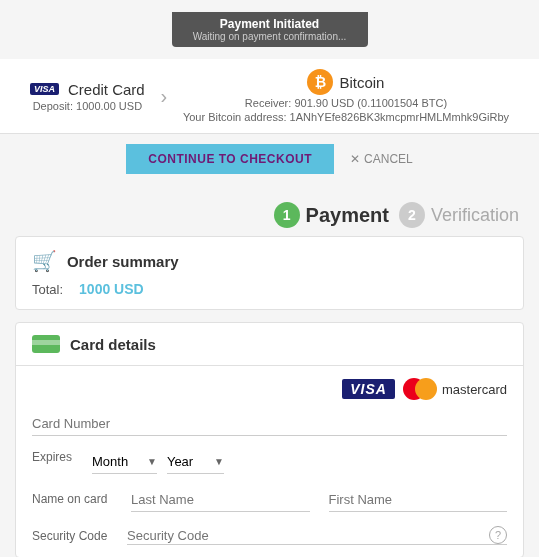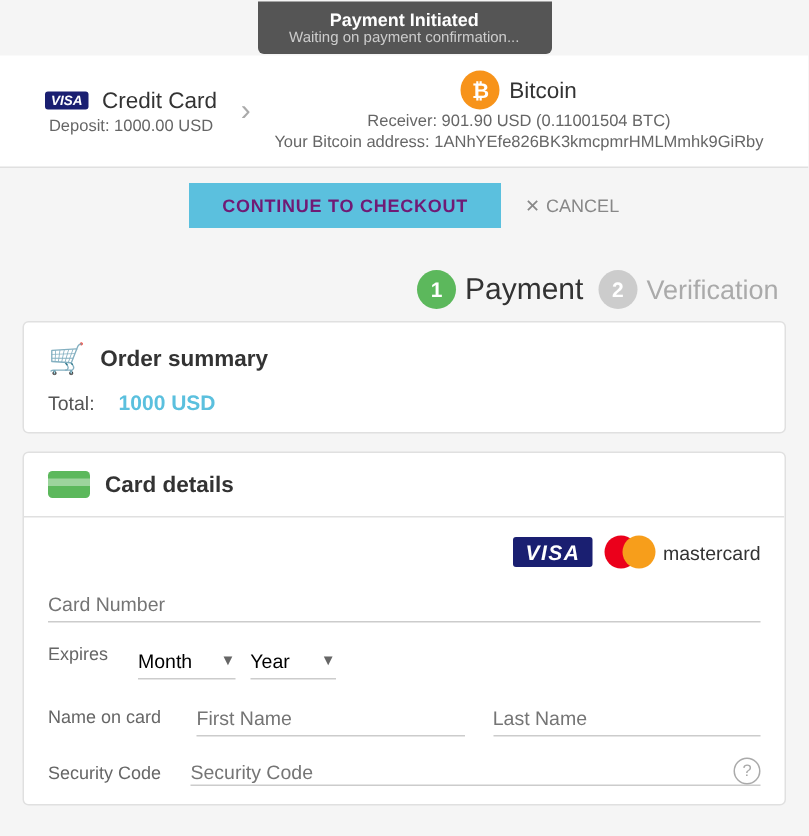--- a/index.html
+++ b/index.html
@@ -14,21 +14,21 @@
 
     
     .notification-bar {
       background: #555;
       color: #fff;
       text-align: center;
       padding: 5px 10px;
       font-size: 11px;
       position: relative;
       width: 196px;
-      margin: 1px auto;
+      margin: 12px auto;
       border-radius: 0 0 4px 4px;
     }
     .notification-bar .title { font-weight: bold; font-size: 12px; }
     .notification-bar .sub { color: #ccc; font-size: 10px; }
 
     
     .steps-bar {
       background: #fff;
       display: flex;
       align-items: center;
@@ -120,21 +120,21 @@
     }
     .step-circle {
       width: 26px; height: 26px;
       border-radius: 50%;
       display: flex; align-items: center; justify-content: center;
       font-weight: bold;
       font-size: 14px;
     }
     .step-circle.active { background: #5cb85c; color: #fff; }
     .step-circle.inactive { background: #ccc; color: #fff; }
-    .step-text.active { color: #333; font-weight: normal; font-size: 20px; }
+    .step-text.active { color: #333; font-weight: bold; font-size: 20px; }
     .step-text.inactive { color: #aaa; font-size: 18px; }
 
     
     .main-content {
       background: #f5f5f5;
       padding: 0 15px 15px 15px;
     }
 
     
     .order-summary {
@@ -449,24 +449,24 @@
         <div class="select-wrapper">
           <select>
           <option value="Year">Year</option><option value="2024">2024</option><option value="2025">2025</option><option value="2026">2026</option><option value="2027">2027</option><option value="2028">2028</option><option value="2029">2029</option><option value="2030">2030</option></select>
           <span class="select-arrow">▼</span>
         </div>
       </div>
 
       <div style="display:flex; align-items:flex-end; gap:19px; margin-bottom:14px;">
         <span class="name-label-row">Name on card</span>
         <div class="name-field">
+          <input class="form-input" type="text" placeholder="Last Name" style="">
+        </div>
+        <div class="name-field">
           <input class="form-input" type="text" placeholder="First Name" style="">
-        </div>
-        <div class="name-field">
-          <input class="form-input" type="text" placeholder="Last Name" style="">
         </div>
       </div>
 
       <div class="security-row">
         <span class="security-label">Security Code</span>
         <div class="security-input-wrap">
           <input class="security-input" type="text" placeholder="Security Code" style="">
           <div class="help-circle">?</div>
         </div>
       </div>

